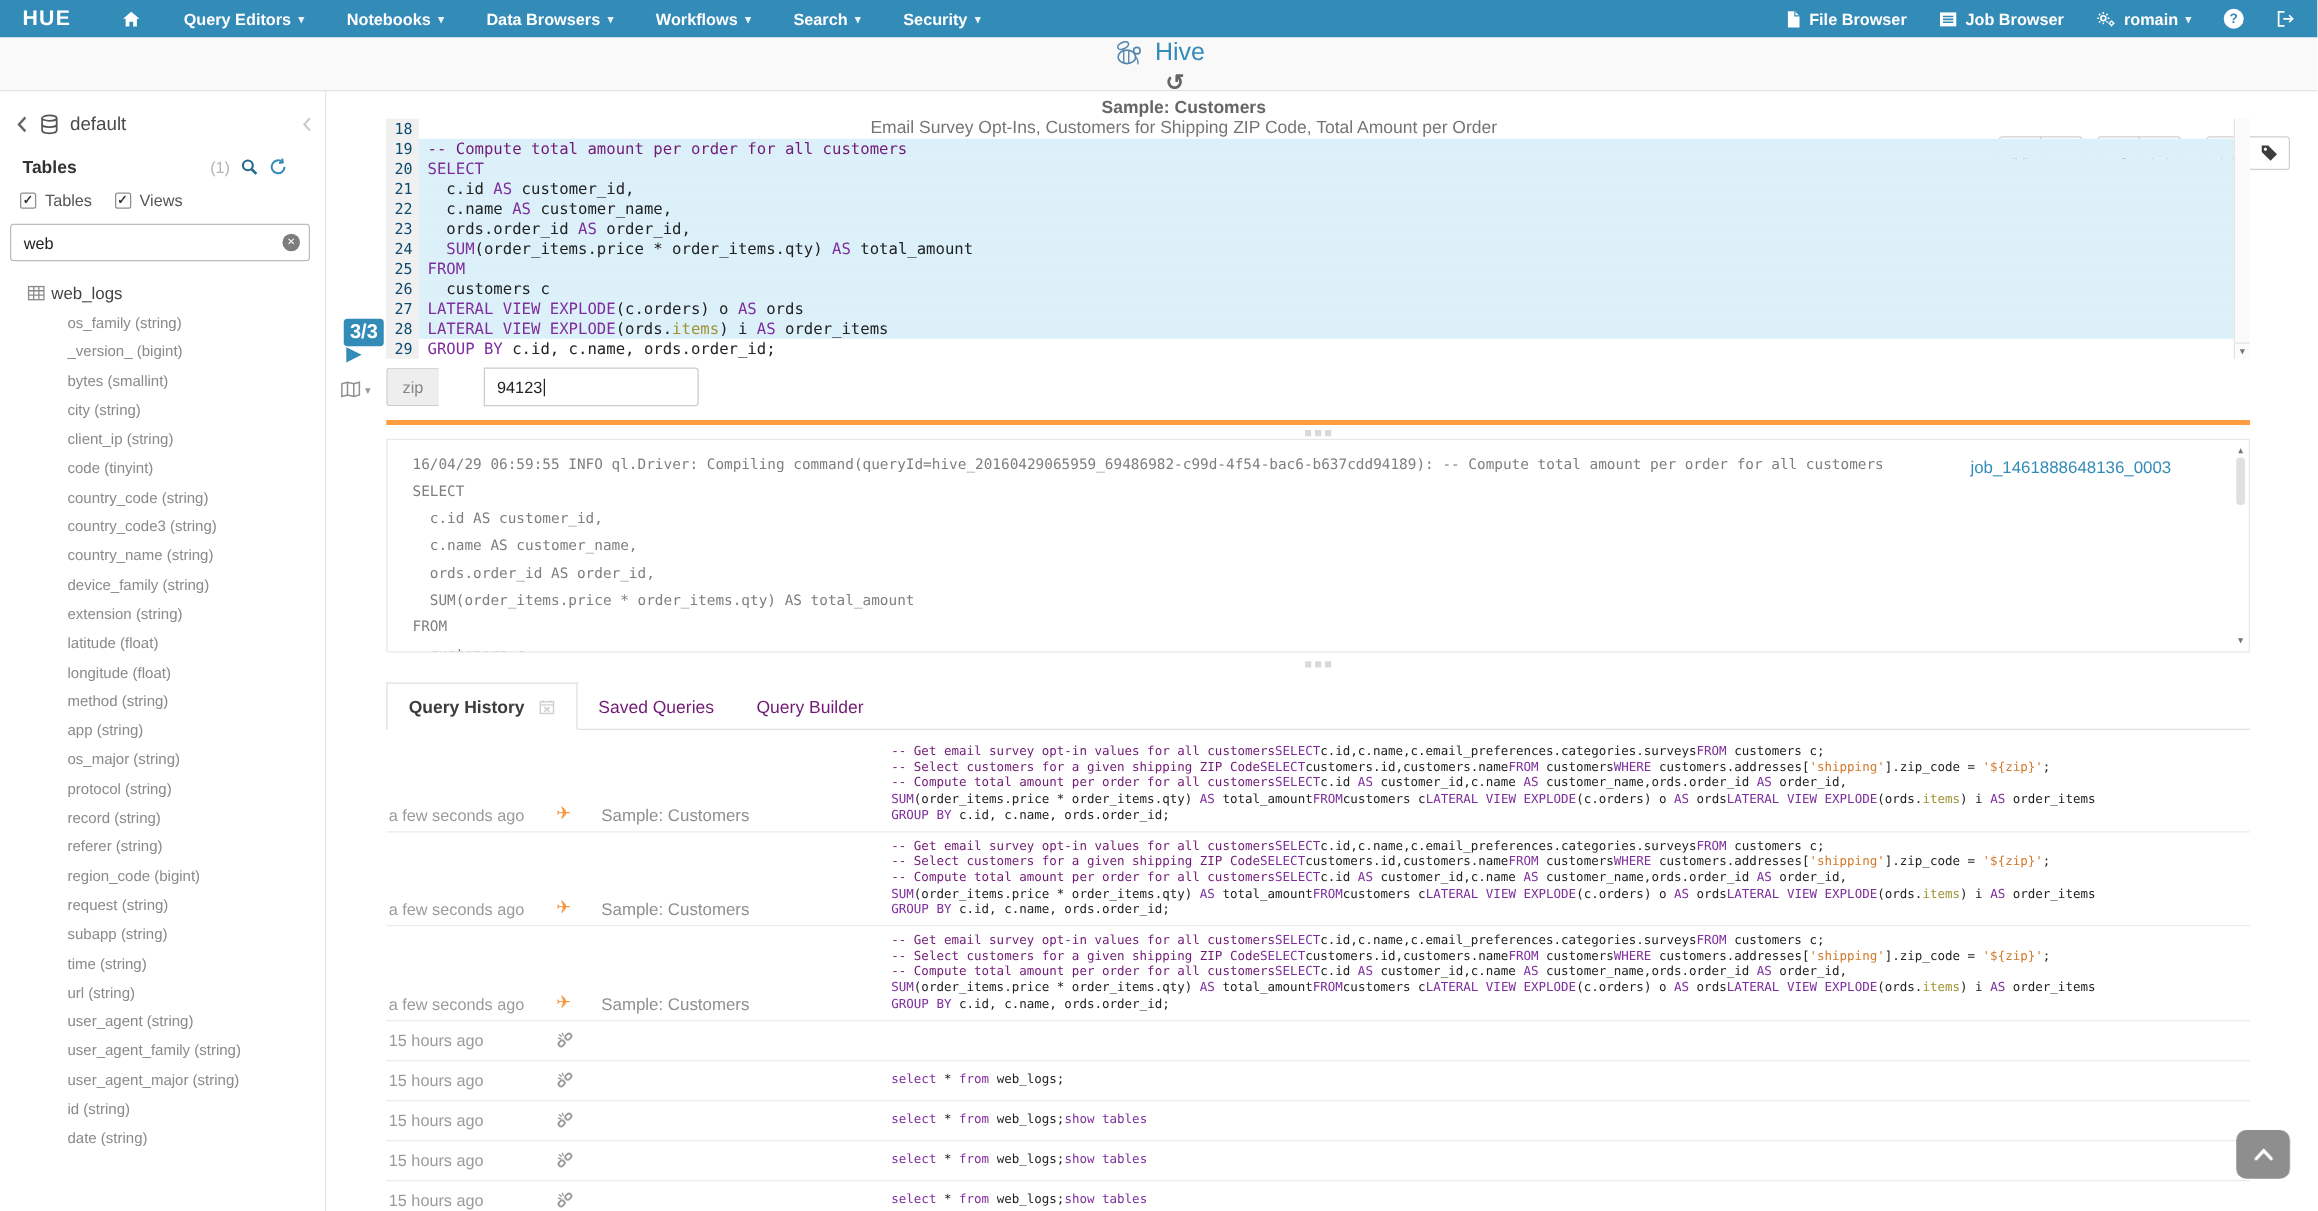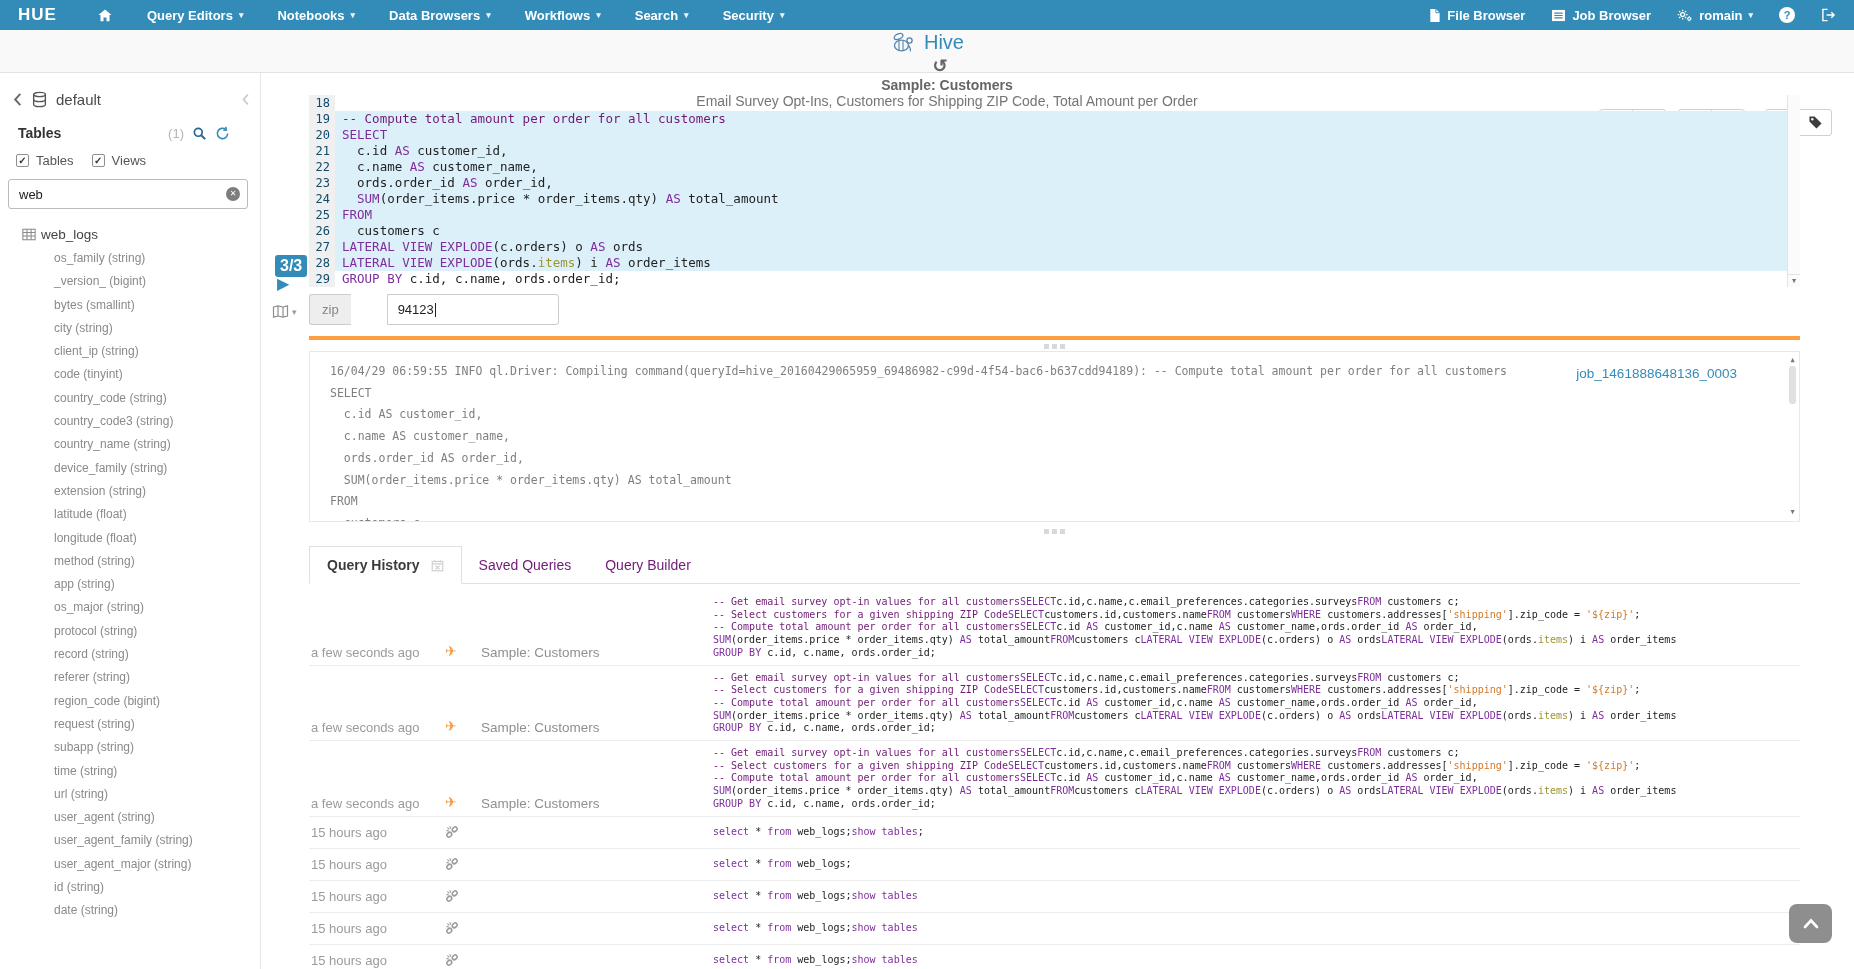--- a/index.html
+++ b/index.html
@@ -554,21 +554,20 @@
                 <rect x="5" y="8.2" width="4" height="5.2" rx="2"></rect>
               </g>
               <g stroke="#9a9a9a" stroke-width="1.1" stroke-linecap="round">
                 <path d="M2.6 2.8 L4 4"></path>
                 <path d="M1.8 5.6 L3.6 6"></path>
                 <path d="M5 1.6 L5.6 3.2"></path>
               </g>
             </svg>
           </div>
           <div class="h-name"></div>
-          <div class="h-query"><div class="qline"><span class="tk-k">select</span><span class="tk-p"> * </span><span class="tk-k">from</span><span class="tk-p"> web_logs;</span><span class="tk-k">show tables</span><span class="tk-p">;</span></div></div>
         </div>
         <div class="hrow small">
           <div class="h-time">15 hours ago</div>
           <div class="h-icon icon">
             <svg width="14" height="14" viewBox="0 0 14 14">
               <g transform="rotate(45 7 7)" fill="none" stroke="#9a9a9a" stroke-width="1.5">
                 <rect x="5" y="0.6" width="4" height="5.2" rx="2"></rect>
                 <rect x="5" y="8.2" width="4" height="5.2" rx="2"></rect>
               </g>
               <g stroke="#9a9a9a" stroke-width="1.1" stroke-linecap="round">

